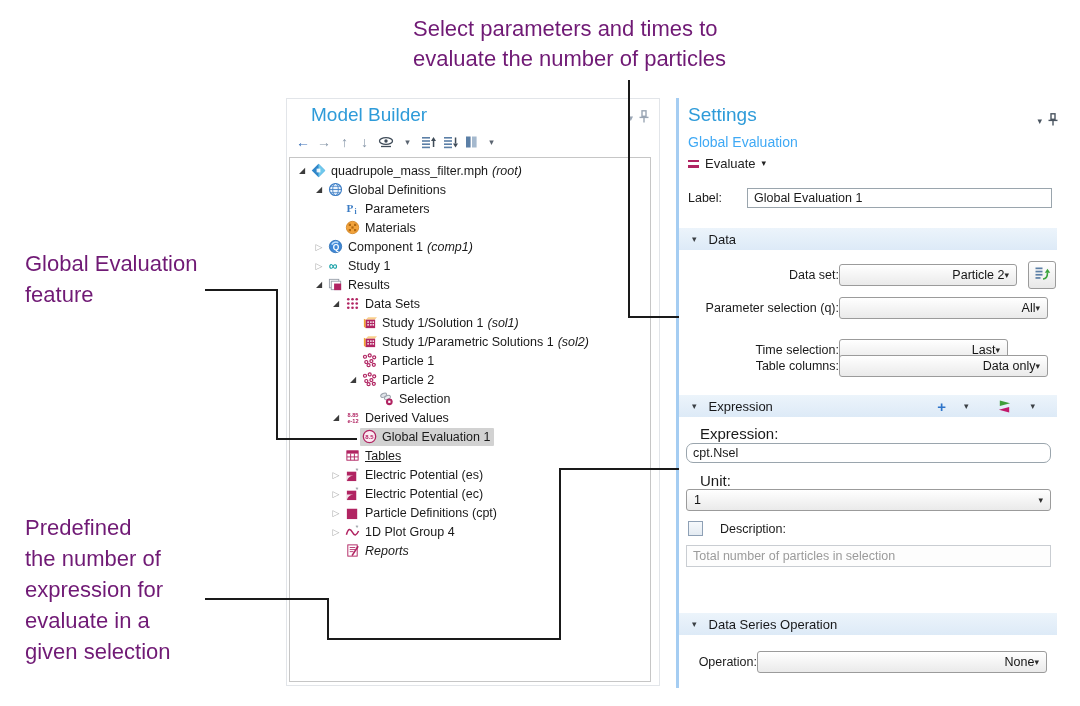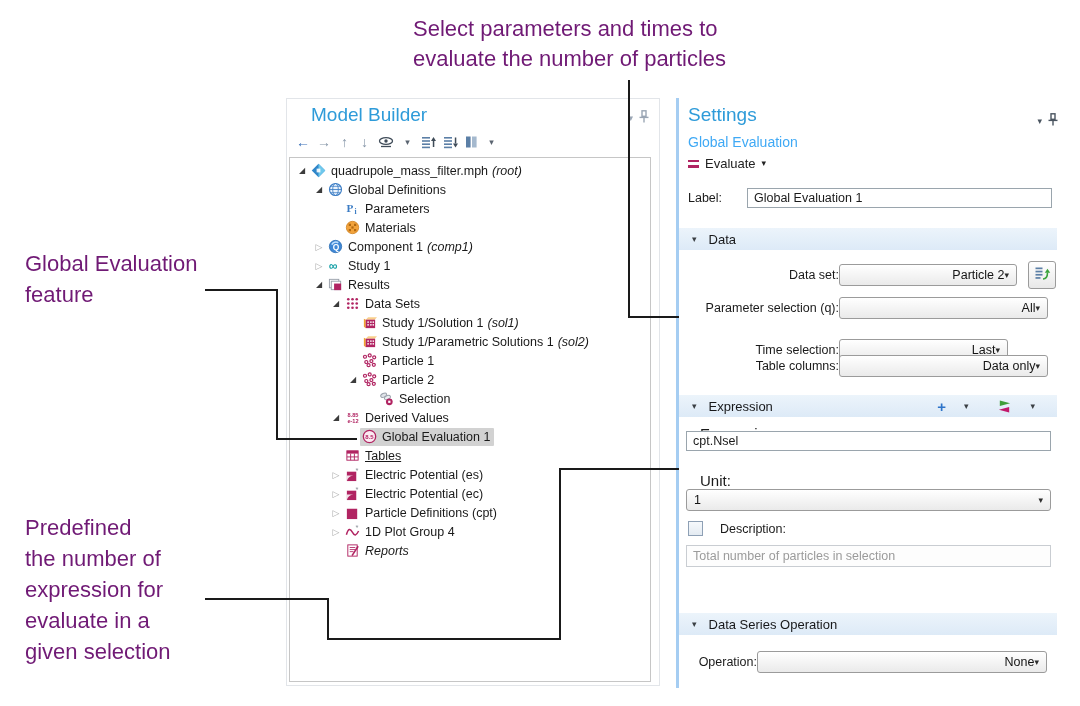--- a/index.html
+++ b/index.html
@@ -559,21 +559,21 @@
         <span style="margin-left:12px;display:inline-flex;">
             <svg width="15" height="15" viewBox="0 0 16 16">
               <polygon points="3,1.5 14,4.5 3,7.5" fill="#3f9e3a"></polygon>
               <polygon points="13,8.5 2,11.5 13,14.5" fill="#c2186b"></polygon>
             </svg>
           </span>
         <span class="caret">▾</span>
       </span>
     </div>
     <div class="flabel" style="top:327px;">Expression:</div>
-    <input class="txt-input fullw" style="top: 333px;" value="cpt.Nsel">
+    <input class="txt-input fullw" style="top: 345px; border-radius: 7px;" value="cpt.Nsel">
     <div class="flabel" style="top:374px;">Unit:</div>
     <div class="combo fullw" style="top:391px;padding-left:7px;">
       <span class="cval">1</span>
       <span class="carrow">▾</span>
     </div>
     <div id="desc-row" style="top:423px;">
       <span id="desc-check"></span>
       <span>Description:</span>
     </div>
     <input class="gray-input fullw" style="top: 447px;" placeholder="Total number of particles in selection">

